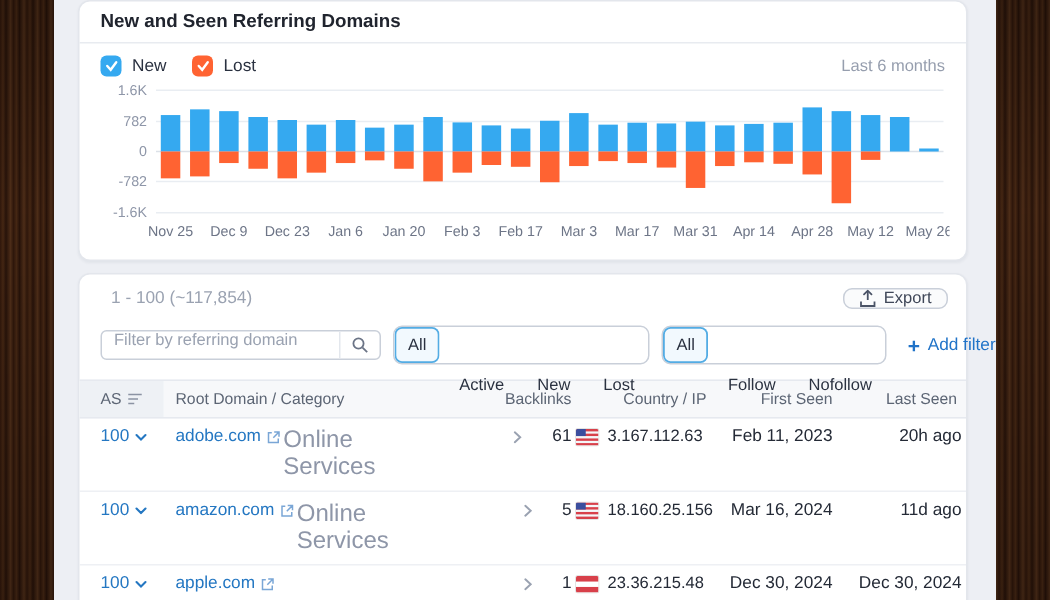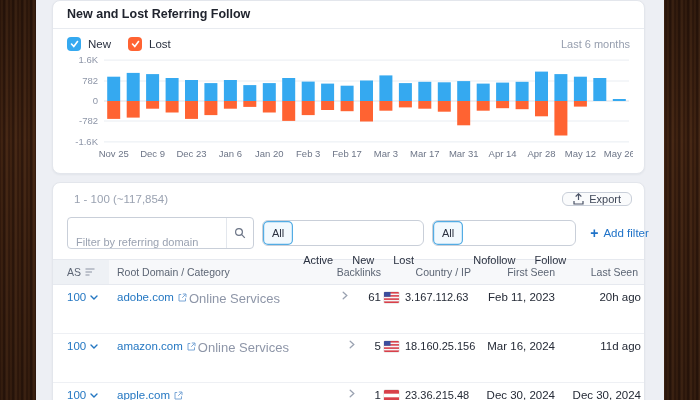--- a/index.html
+++ b/index.html
@@ -28,65 +28,65 @@
   
   .thead-row{display:flex;align-items:center;padding:9px 12px 4px 14px;}
   .tbl-title{font-size:12.5px;font-weight:bold;color:#20242e;}
   .tbl-range{font-size:11.5px;color:#9aa2b1;margin-left:7px;}
   .export-btn{margin-left:auto;display:inline-flex;align-items:flex-end;gap:5px;height:14px;
     padding:0 10px;font-size:11px;color:#3f4758;background:#fafbfc;border:1px solid #c9cfd9;
     border-radius:6px;cursor:pointer;}
 
   
   .filter-row{display:flex;align-items:center;gap:8px;padding:7px 12px 10px 14px;}
-  .search-box{display:flex;align-items:flex-end;width:224px;height:32px;border:1px solid #c9cfd9;
+  .search-box{display:flex;align-items:flex-start;width:224px;height:20px;border:1px solid #c9cfd9;
     border-radius:4px;background:#fff;box-sizing:border-box;}
   .search-box input{flex:1;border:0;outline:none;padding:0 8px;font-size:11px;color:#2a3140;
     font-family:inherit;background:transparent;min-width:0;}
   .search-box input::placeholder{color:#9aa2b1;}
   .search-btn{width:26px;height:100%;display:flex;align-items:center;justify-content:center;
     border-left:1px solid #e3e7ed;cursor:pointer;}
   .seggroup{display:flex;align-items:stretch;height:24px;border:1px solid #c9cfd9;border-radius:6px;
     background:#fff;overflow:visible;}
   .seg{display:flex;align-items:center;padding:0 9px;font-size:11px;color:#2a3140;cursor:pointer;
     position:relative;}
-  .seg + .seg{border-left:1px solid #000000;margin-top:39px;}
+  .seg + .seg{border-left:4px solid #000000;margin-top:39px;}
   .seg.sel{background:#f2f9fe;box-shadow:inset 0 0 0 1.2px #53ace4;border-radius:5px;z-index:1;}
   .seg.sel + .seg{border-left-color:transparent;}
   .add-filter{display:flex;align-items:center;gap:5px;margin-left:6px;color:#2073c8;
     font-size:11.5px;cursor:pointer;white-space:nowrap;}
   .plus{font-size:14px;line-height:1;font-weight:bold;}
 
   
   .grid{display:grid;grid-template-columns:56px 184px 91px 90px 84px 1fr;}
   .thead{height:24px;background:#f7f8fa;border-top:1px solid #e6e9ef;border-bottom:1px solid #e6e9ef;
     font-size:10.5px;color:#5c6574;align-items:center;}
   .th{display:flex;align-items:center;}
   .th-as{background:#eef1f5;height:100%;justify-content:center;gap:4px;}
   .th-left{padding-left:8px;}
   .th-r{justify-content:flex-end;padding-right:3px;}
   .c-last-pad{padding-right:6px;}
   .trow{border-bottom:1px solid #eef0f4;min-height:37px;align-items:start;padding:6px 0 5px;}
   .cell{display:flex;font-size:11.5px;color:#242a36;}
   .c-as{padding-left:14px;align-items:center;gap:4px;color:#2477c2;cursor:pointer;}
   .c-domain{flex-direction:row;padding-left:8px;gap:2px;align-items:flex-start;}
   .dlink{display:inline-flex;align-items:center;gap:4px;color:#2477c2;cursor:pointer;}
-  .cat{font-size:13px;color:#8e96a8;}
-  .c-backlinks{justify-content:flex-end;align-items:flex-start;gap:20px;padding-right:3px;}
+  .cat{font-size:16px;color:#8e96a8;}
+  .c-backlinks{justify-content:flex-end;align-items:center;gap:20px;padding-right:3px;}
   .c-country{align-items:center;gap:6px;padding-right:3px;font-size:11px;}
   .c-date{justify-content:flex-end;padding-right:3px;}
   .flag{border-radius:1px;box-shadow:0 0 0 .5px rgba(0,0,0,.15);flex:0 0 auto;}
 </style>
 </head>
 <body>
 
 <div class="page">
 
   <section class="card card-chart">
-    <h2 class="chart-title">New and Lost Referring Follow</h2>
+    <h2 class="chart-title">New and Seen Referring Domains</h2>
     <div class="hdiv"></div>
     <div class="legend-row">
       <span class="cb" style="background: rgb(53, 169, 240);">
         <svg width="9" height="8" viewBox="0 0 9 8">
           <path d="M1.5 4l2.3 2.5L7.5 1.5" stroke="#fff" stroke-width="1.6" fill="none" stroke-linecap="round"></path>
         </svg>
       </span>
       <span class="legend-label">New</span>
       <span class="cb" style="background: rgb(255, 99, 50);">
         <svg width="9" height="8" viewBox="0 0 9 8">
@@ -200,22 +200,22 @@
         </span>
       </div>
       <div class="seggroup">
           <span class="seg sel">All</span>
           <span class="seg">Active</span>
           <span class="seg">New</span>
           <span class="seg">Lost</span>
         </div>
       <div class="seggroup">
           <span class="seg sel">All</span>
+          <span class="seg">Follow</span>
           <span class="seg">Nofollow</span>
-          <span class="seg">Follow</span>
         </div>
       <span class="add-filter">
         <span class="plus">+</span>
         <span>Add filter</span>
       </span>
     </div>
 
     <div class="grid thead">
       <span class="th th-as">
         <span>AS</span>

